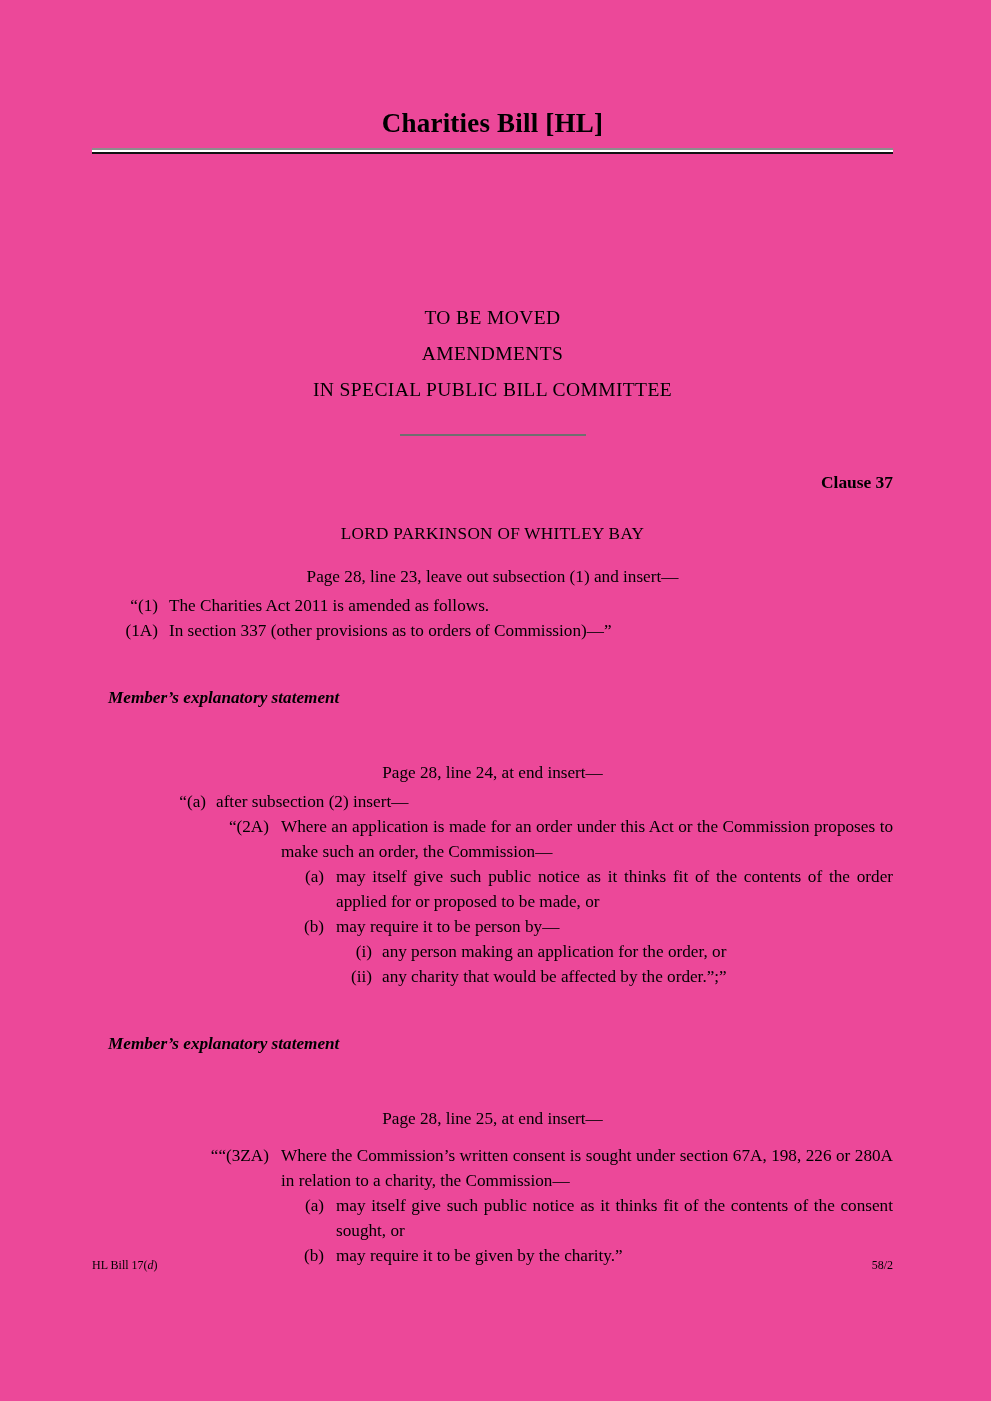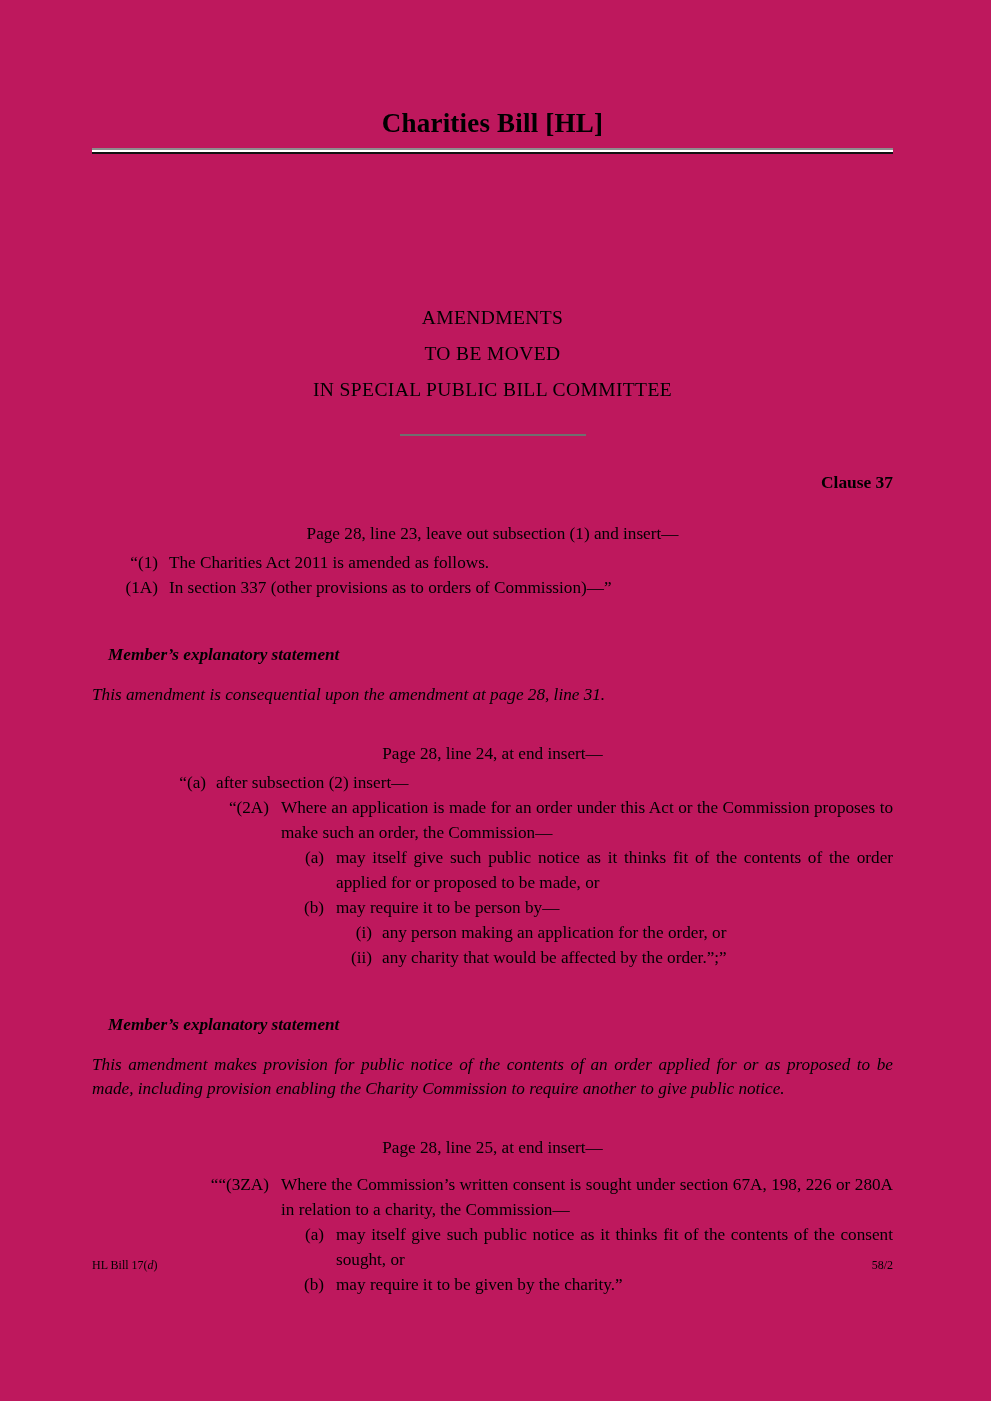--- a/index.html
+++ b/index.html
@@ -10,21 +10,21 @@
   }
   body {
     font-family: "Liberation Serif", "DejaVu Serif", serif;
     color: #000000;
   }
   .page {
     position: relative;
     width: 991px;
     height: 1401px;
     margin: 0 auto;
-    background: #be185d;
+    background: #ec4899;
     overflow: hidden;
     box-sizing: border-box;
   }
 
   
   .running-head {
     position: absolute;
     left: 92px;
     top: 108px;
     width: 801px;
@@ -176,47 +176,47 @@
 
   <div class="running-head">Charities Bill [HL]</div>
 
   <div class="head-rule">
     <div class="r-thin"></div>
     <div class="r-gap"></div>
     <div class="r-thick"></div>
   </div>
 
   <div class="front">
+    <div class="fline">TO BE MOVED</div>
     <div class="fline">AMENDMENTS</div>
-    <div class="fline">TO BE MOVED</div>
     <div class="fline">IN SPECIAL PUBLIC BILL COMMITTEE</div>
     <div class="short-rule"></div>
   </div>
 
   <div class="body">
 
     <div class="clause-head">Clause 37</div>
+    <div class="mover">LORD PARKINSON OF WHITLEY BAY</div>
 
     <div>
       <div class="amend-lead">Page 28, line 23, leave out subsection (1) and insert—</div>
 
       <div class="row lvl-sub">
         <span class="marker">“(1)</span>
         <span class="txt plain">The Charities Act 2011 is amended as follows.</span>
       </div>
 
       <div class="row lvl-sub">
         <span class="marker">(1A)</span>
         <span class="txt plain">In section 337 (other provisions as to orders of Commission)—”</span>
       </div>
 
       <div class="gap-md"></div>
 
       <div class="expl-title">Member’s explanatory statement</div>
-      <div class="expl-body">This amendment is consequential upon the amendment at page 28, line 31.</div>
     </div>
 
     <div class="gap-lg"></div>
 
     <div>
       <div class="amend-lead">Page 28, line 24, at end insert—</div>
 
       <div class="row lvl-a">
         <span class="marker">“(a)</span>
         <span class="txt plain">after subsection (2) insert—</span>
@@ -243,21 +243,20 @@
       </div>
 
       <div class="row lvl-rom">
         <span class="marker">(ii)</span>
         <span class="txt plain">any charity that would be affected by the order.”;”</span>
       </div>
 
       <div class="gap-md"></div>
 
       <div class="expl-title">Member’s explanatory statement</div>
-      <div class="expl-body">This amendment makes provision for public notice of the contents of an order applied for or as proposed to be made, including provision enabling the Charity Commission to require another to give public notice.</div>
     </div>
 
     <div class="gap-lg"></div>
 
     <div>
       <div class="amend-lead">Page 28, line 25, at end insert—</div>
 
       <div class="row lvl-3za">
         <span class="marker">““(3ZA)</span>
         <span class="txt just">Where the Commission’s written consent is sought under section 67A, 198, 226 or 280A in relation to a charity, the Commission—</span>

